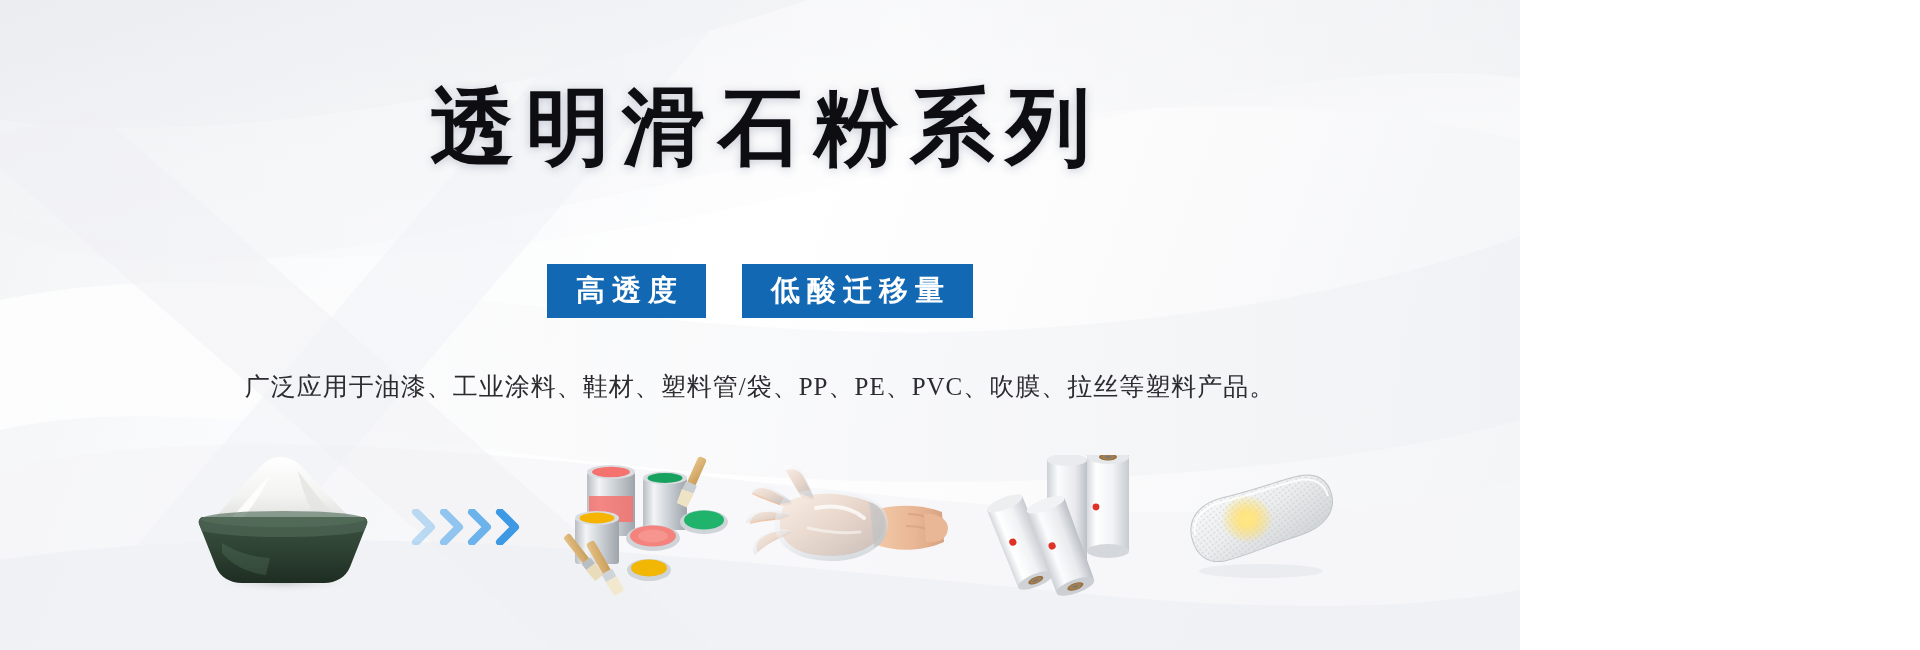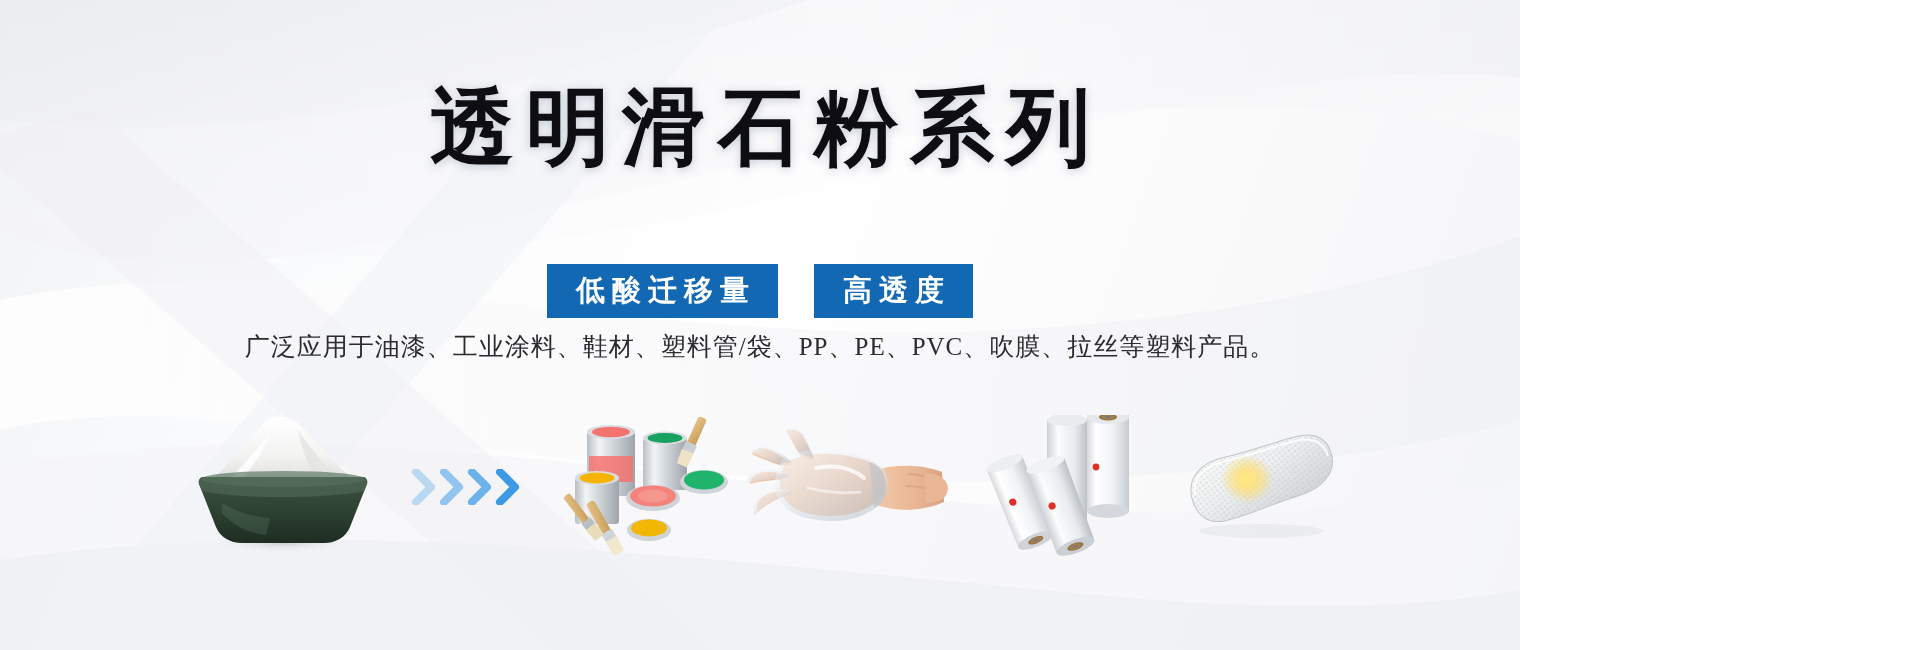--- a/index.html
+++ b/index.html
@@ -64,21 +64,21 @@
     line-height: 1;
     font-weight: 700;
     letter-spacing: 7px;
     text-indent: 7px;
     padding: 12px 22px 13px 22px;
     white-space: nowrap;
     font-family: "Liberation Serif", "DejaVu Serif", serif;
   }
 
   .subtitle {
-    margin-top: 16px;
+    margin-top: 56px;
     font-size: 25px;
     line-height: 1;
     color: #2b2b30;
     letter-spacing: 1px;
     white-space: nowrap;
     font-family: "Liberation Serif", "DejaVu Serif", serif;
   }
 
   
   .strip {
@@ -138,22 +138,22 @@
     <path d="M0,560 C420,512 900,560 1400,596 C1620,612 1800,608 1920,590 L1920,650 L0,650 Z" fill="#eceef1" opacity="0.6"></path>
     <path d="M60,650 L760,0 L930,0 L230,650 Z" fill="#f1f2f5" opacity="0.55"></path>
     <path d="M-40,140 L700,650 L900,650 L120,110 Z" fill="#eff0f3" opacity="0.45"></path>
   </svg>
 
   <div class="content">
 
     <h1 class="headline">透明滑石粉系列</h1>
 
     <div class="badges">
+      <span class="badge">高透度</span>
       <span class="badge">低酸迁移量</span>
-      <span class="badge">高透度</span>
     </div>
 
     <p class="subtitle">广泛应用于油漆、工业涂料、鞋材、塑料管/袋、PP、PE、PVC、吹膜、拉丝等塑料产品。</p>
 
     <div class="strip">
 
       <div class="cell cell-powder">
         <svg class="shape" width="210" height="140" viewBox="0 0 210 140">
           <defs>
             <linearGradient id="powderG" x1="0" y1="0" x2="0" y2="1">

